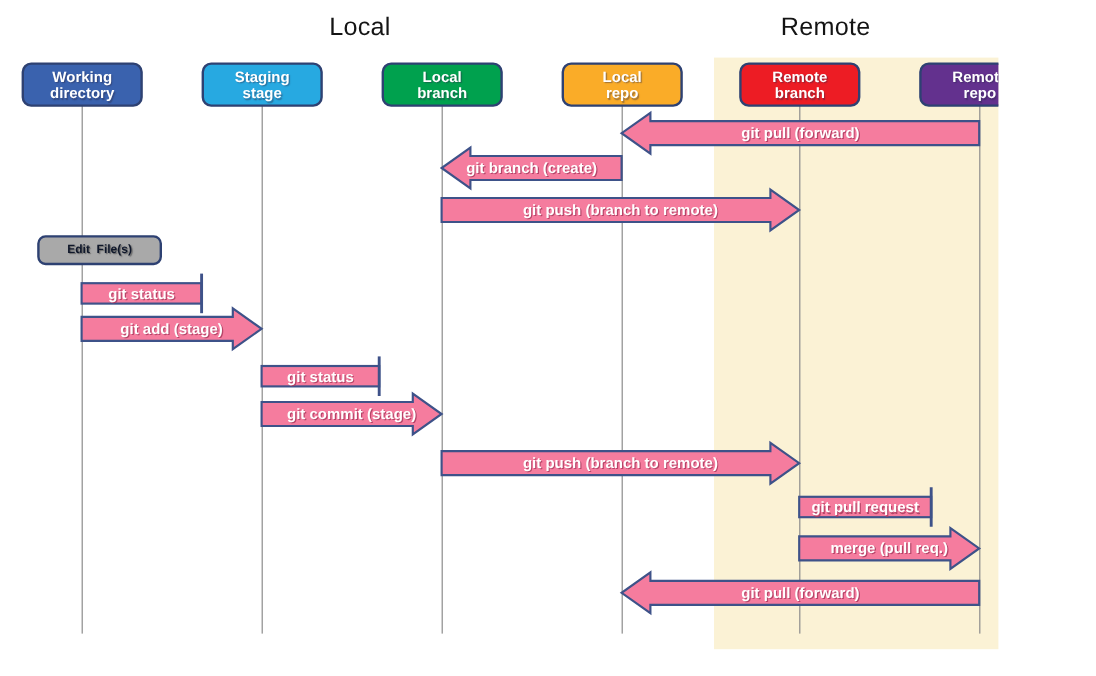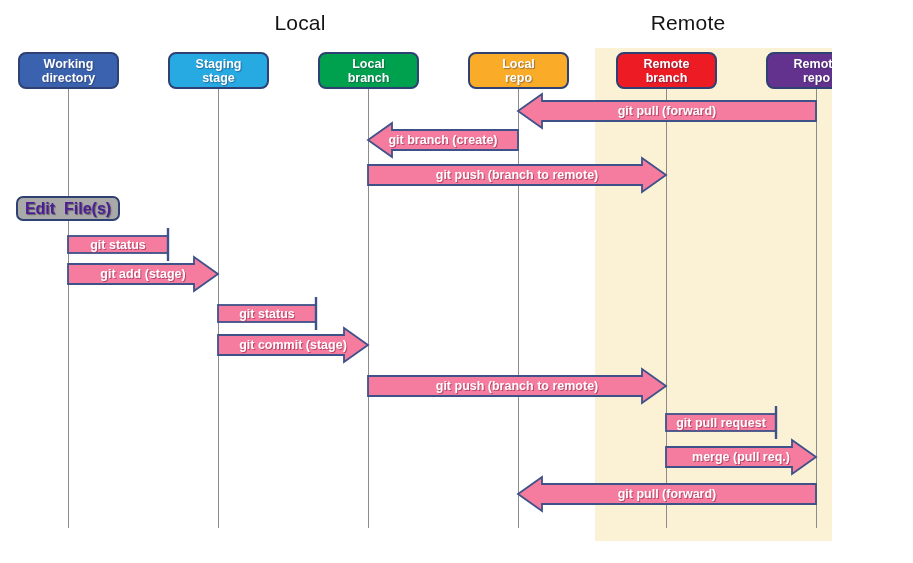--- a/index.html
+++ b/index.html
@@ -29,24 +29,24 @@
   }
   .msg { position:absolute; z-index:2; overflow:visible; }
   .msg polygon, .msg rect { fill:var(--message-fill); stroke:var(--message-stroke); stroke-width:1.8; }
   .msg line { stroke:var(--message-stroke); stroke-width:2.4; }
   .msg text {
     fill:#ffffff; font-weight:bold; font-size:12.5px; text-anchor:middle;
     font-family:"Liberation Sans", sans-serif;
     text-shadow:1px 1px 0 rgba(170,60,95,0.85);
   }
   #note-edit-files {
-    position:absolute; left:16px; top:196px; width:104px; height:25px; z-index:3;
+    position:absolute; left:31px; top:196px; width:104px; height:25px; z-index:3;
     background:var(--note-fill); border:2px solid var(--box-stroke); border-radius:7px;
     display:flex; align-items:center; justify-content:center;
-    color:#4c1d95; font-weight:bold; font-size:16px; white-space:pre;
+    color:#0f172a; font-weight:bold; font-size:10px; white-space:pre;
     text-shadow:1px 1px 1px rgba(90,90,90,0.9); box-sizing:border-box;
   }
 </style>
 </head>
 <body>
 
 <div id="stage">
 
   <div id="remote-panel"></div>
 

